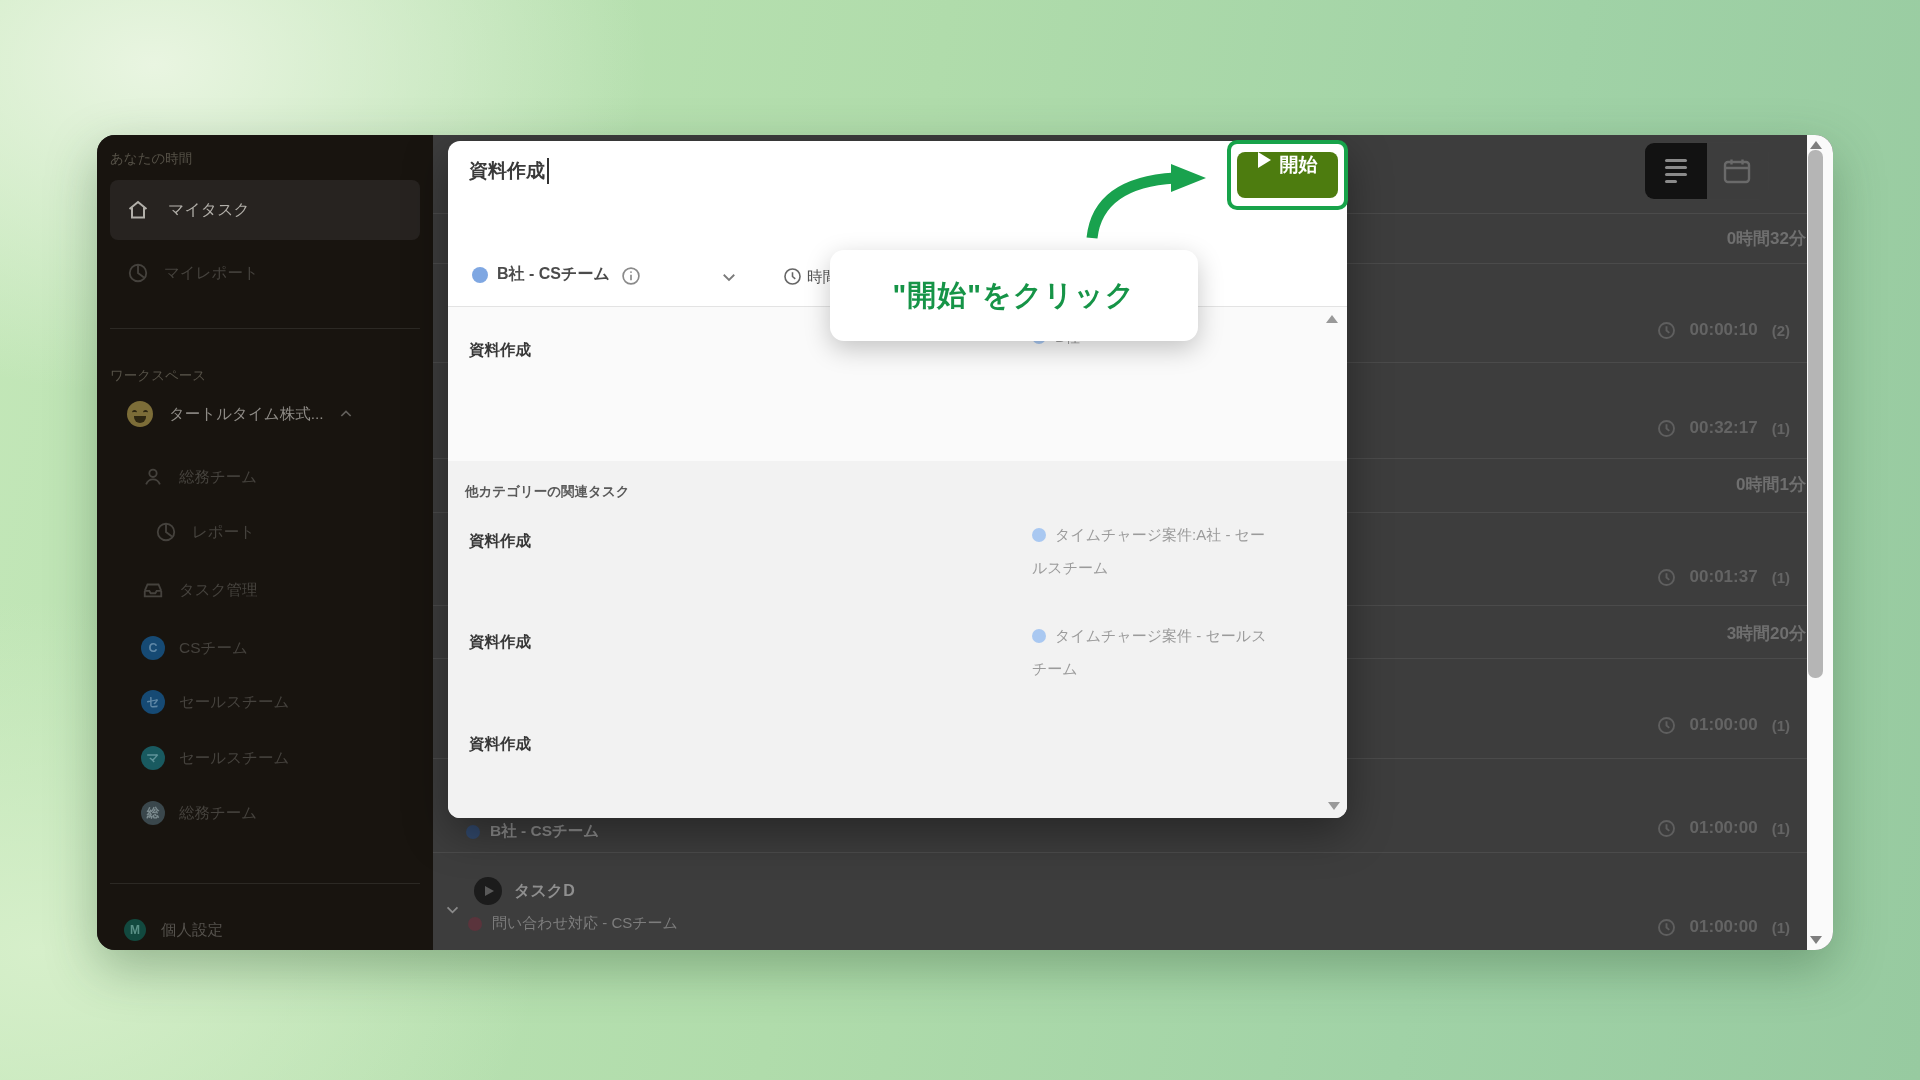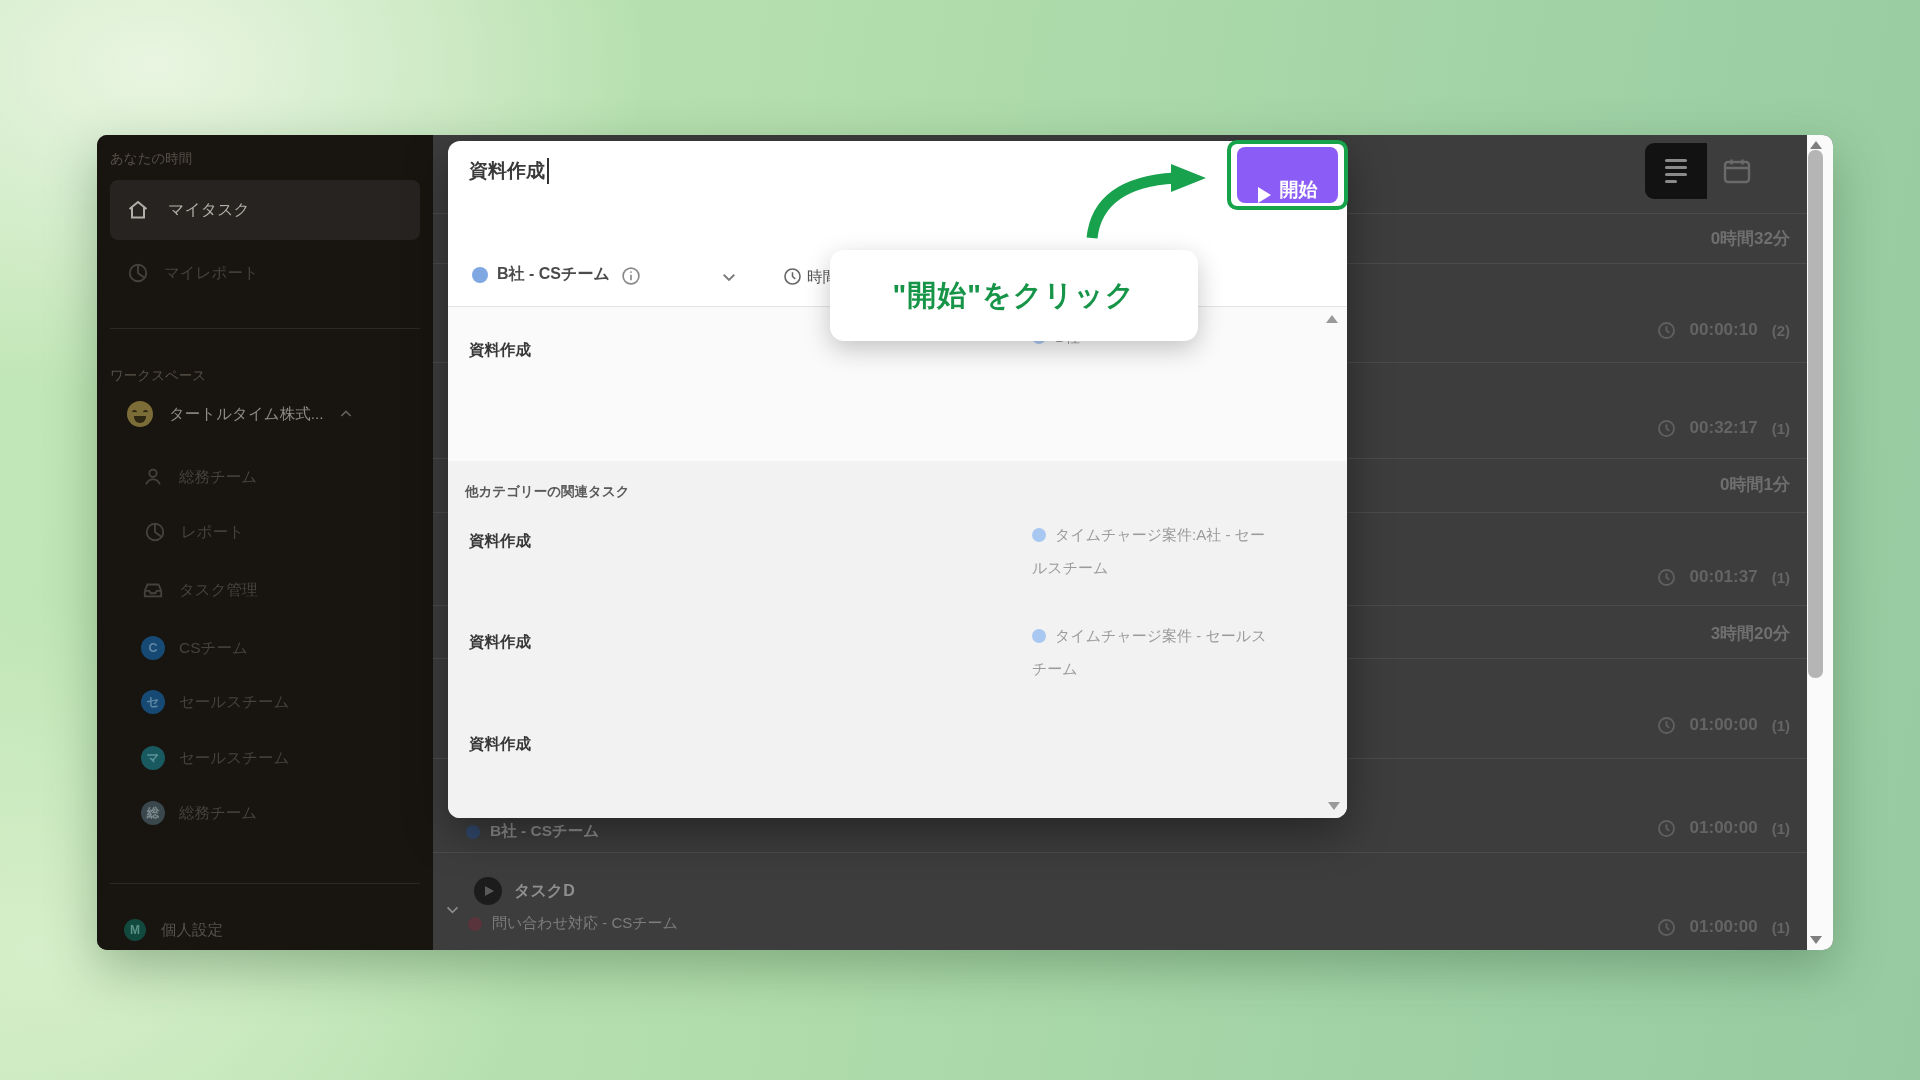--- a/index.html
+++ b/index.html
@@ -7,21 +7,21 @@
   body {
     font-family:"Liberation Sans","DejaVu Sans",sans-serif;
     background:
       radial-gradient(900px 600px at 8% 6%, #e9f5e1 0%, rgba(233,245,225,0) 55%),
       radial-gradient(1000px 700px at 2% 88%, #d6efca 0%, rgba(214,239,202,0) 50%),
       linear-gradient(100deg,#c3e7b8 0%,#b0dcab 45%,#a0d2a6 75%,#97caa0 100%);
     position:relative;
   }
   .window {
     position:absolute; left:97px; top:135px; width:1736px; height:815px;
-    border-radius:10px; overflow:hidden; box-shadow:0 18px 50px rgba(40,80,45,.35);
+    border-radius:18px; overflow:hidden; box-shadow:0 18px 50px rgba(40,80,45,.35);
     background:#3d3d3d;
   }
   
   .sidebar { position:absolute; left:0; top:0; width:336px; height:100%; background:#18140f; }
   .sb-label { position:absolute; left:13px; font-size:13.5px; color:#565248; }
   .sb-row { position:absolute; display:flex; align-items:center; font-size:15.5px; color:#45423d; }
   .sb-row .ic { display:flex; align-items:center; justify-content:center; width:24px; height:24px; margin-right:14px; flex:0 0 24px; }
   .sb-active { position:absolute; left:13px; right:13px; top:45px; height:60px; background:#272320; border-radius:8px; display:flex; align-items:center; padding-left:16px; color:#b2afa9; font-size:16px; }
   .sb-active .ic { width:25px; height:25px; margin-right:17px; }
   .sb-div { position:absolute; left:13px; right:13px; height:1px; background:#2c2924; }
@@ -34,21 +34,21 @@
   .emoji-face { width:26px; height:26px; border-radius:50%; background:#7c6d38; position:relative; flex:0 0 26px; margin-right:16px; }
   .emoji-face:before { content:""; position:absolute; left:5px; top:9px; width:5px; height:3px; border-top:2px solid #2e2711; border-radius:50%; }
   .emoji-face:after { content:""; position:absolute; right:5px; top:9px; width:5px; height:3px; border-top:2px solid #2e2711; border-radius:50%; }
   .emoji-mouth { position:absolute; left:7px; bottom:4px; width:12px; height:7px; background:#2e2711; border-radius:0 0 10px 10px; }
   
   .main { position:absolute; left:336px; top:0; right:26px; bottom:0; background:#3d3d3d; }
   .m-div { position:absolute; left:0; right:0; height:1px; background:#4b4b4b; }
   .r-entry { position:absolute; right:17px; display:flex; align-items:center; gap:14px; font-weight:bold; color:#646464; font-size:17px; }
   .r-entry .cnt { font-size:15px; }
   .r-entry svg { display:block; }
-  .r-summary { position:absolute; right:17px; font-weight:bold; color:#6f6f6f; font-size:17px; }
+  .r-summary { position:absolute; right:1px; font-weight:bold; color:#6f6f6f; font-size:17px; }
   
   .toggles { position:absolute; right:38px; top:7px; width:125px; height:58px; border:1px solid #3e3e3e; border-radius:10px; display:flex; }
   .tg { flex:1; display:flex; align-items:center; justify-content:center; }
   .tg.active { background:#121212; border-radius:9px 0 0 9px; }
   .list-ic span { display:block; height:3px; background:#8a8a8a; border-radius:2px; margin-bottom:4px; }
   
   .dot { border-radius:50%; display:inline-block; }
   .bt-cat { position:absolute; display:flex; align-items:center; gap:10px; font-size:15.5px; font-weight:600; }
   .play-circle { width:28px; height:28px; border-radius:50%; background:#1c1c1c; display:flex; align-items:center; justify-content:center; }
   .play-tri { width:0; height:0; border-left:9px solid #5a5a5a; border-top:5.5px solid transparent; border-bottom:5.5px solid transparent; margin-left:3px; }
@@ -72,21 +72,21 @@
   .sec2 { position:absolute; left:0; top:320px; width:100%; height:357px; background:#f2f2f2; border-radius:0 0 12px 12px; }
   .dd-title { position:absolute; left:21px; font-size:15.5px; font-weight:bold; color:#383838; }
   .dd-cat { position:absolute; left:584px; width:235px; font-size:15px; color:#9b9b9b; line-height:33px; }
   .dd-cat .dot { width:14px; height:14px; background:#a9c8f1; margin-right:9px; vertical-align:-2px; }
   .dd-note { position:absolute; left:0; top:276px; width:100%; text-align:center; font-size:15px; color:#9a9a9a; }
   .sec-head { position:absolute; left:17px; top:22px; font-size:13.5px; font-weight:bold; color:#5a5a5a; }
   .dd-up { position:absolute; left:878px; top:174px; width:0; height:0; border-left:6px solid transparent; border-right:6px solid transparent; border-bottom:8px solid #999; }
   .dd-down { position:absolute; left:880px; top:661px; width:0; height:0; border-left:6px solid transparent; border-right:6px solid transparent; border-top:8px solid #999; }
   
   .highlight { position:absolute; left:1130px; top:5px; width:121px; height:70px; background:#fff; border:4px solid #17a34a; border-radius:10px; display:flex; align-items:center; justify-content:center; z-index:30; }
-  .start-btn { width:101px; height:56px; background:#8b5cf6; border-radius:8px; display:flex; align-items:flex-end; justify-content:center; gap:9px; cursor:pointer; }
+  .start-btn { width:101px; height:46px; background:#4d7c0f; border-radius:8px; display:flex; align-items:flex-start; justify-content:center; gap:9px; cursor:pointer; }
   .start-play { width:0; height:0; border-left:13px solid #fff; border-top:8px solid transparent; border-bottom:8px solid transparent; }
   .start-label { color:#fff; font-size:19px; font-weight:bold; }
   
   .tooltip { position:absolute; left:733px; top:115px; width:368px; height:91px; background:#fff; border-radius:14px; box-shadow:0 8px 26px rgba(0,0,0,.22); display:flex; align-items:center; justify-content:center; z-index:25; }
   .tooltip span { font-size:29px; font-weight:bold; color:#169447; letter-spacing:1px; }
   .arrow-svg { position:absolute; left:0; top:0; width:1736px; height:815px; z-index:24; pointer-events:none; }
   svg.ln { display:block; }
 </style>
 </head>
 <body>
@@ -134,21 +134,21 @@
     <div class="sb-row" style="left:44px; top:330px">
       <span class="ic">
         <svg class="ln" width="22" height="22" viewBox="0 0 24 24" fill="none" stroke="currentColor" stroke-width="2">
             <circle cx="12" cy="8" r="4"></circle>
             <path d="M4.5 20c1.5-4 4.5-5.5 7.5-5.5S18 16 19.5 20"></path>
           </svg>
       </span>
       <span>総務チーム</span>
     </div>
 
-    <div class="sb-row" style="left:46px; top:385px">
+    <div class="sb-row" style="left:57px; top:385px">
       <span class="ic">
         <svg class="ln" width="22" height="22" viewBox="0 0 24 24" fill="none" stroke="currentColor" stroke-width="2">
             <circle cx="12" cy="12" r="9"></circle>
             <path d="M12 3v9l6.5 5"></path>
           </svg>
       </span>
       <span>レポート</span>
     </div>
 
     <div class="sb-row" style="left:44px; top:443px">

